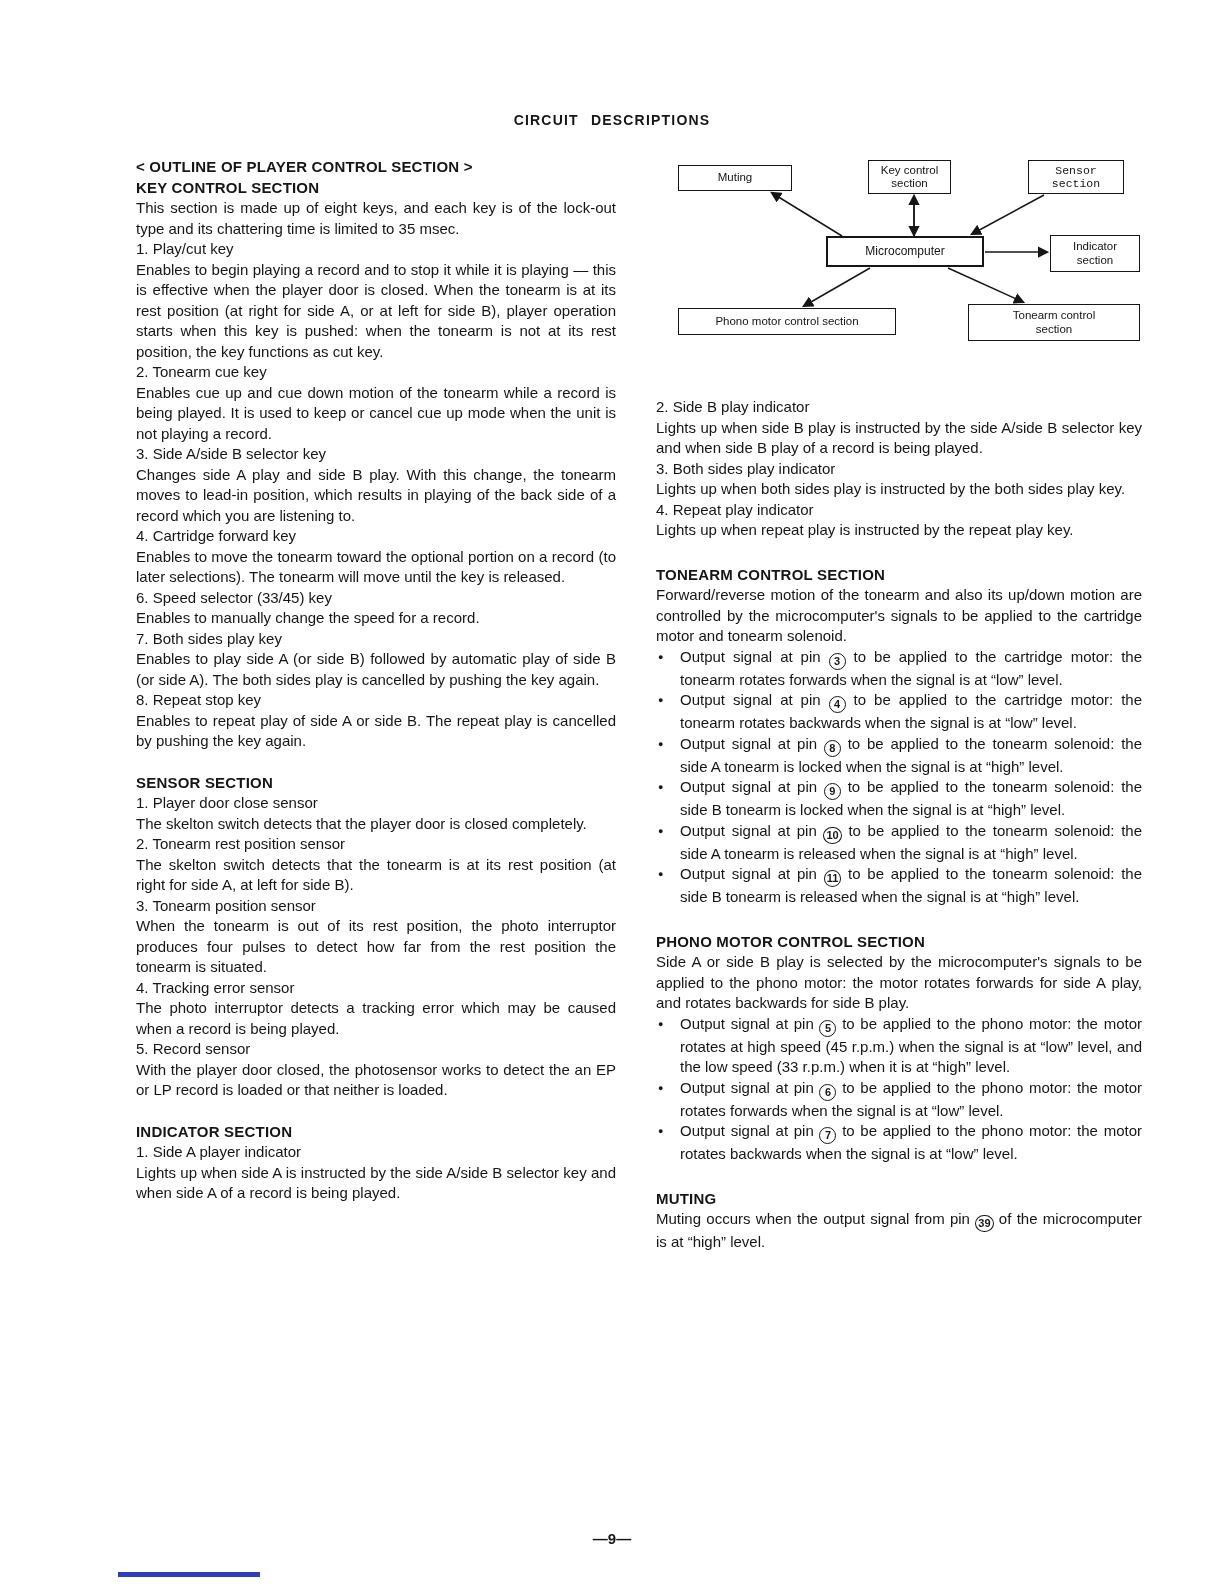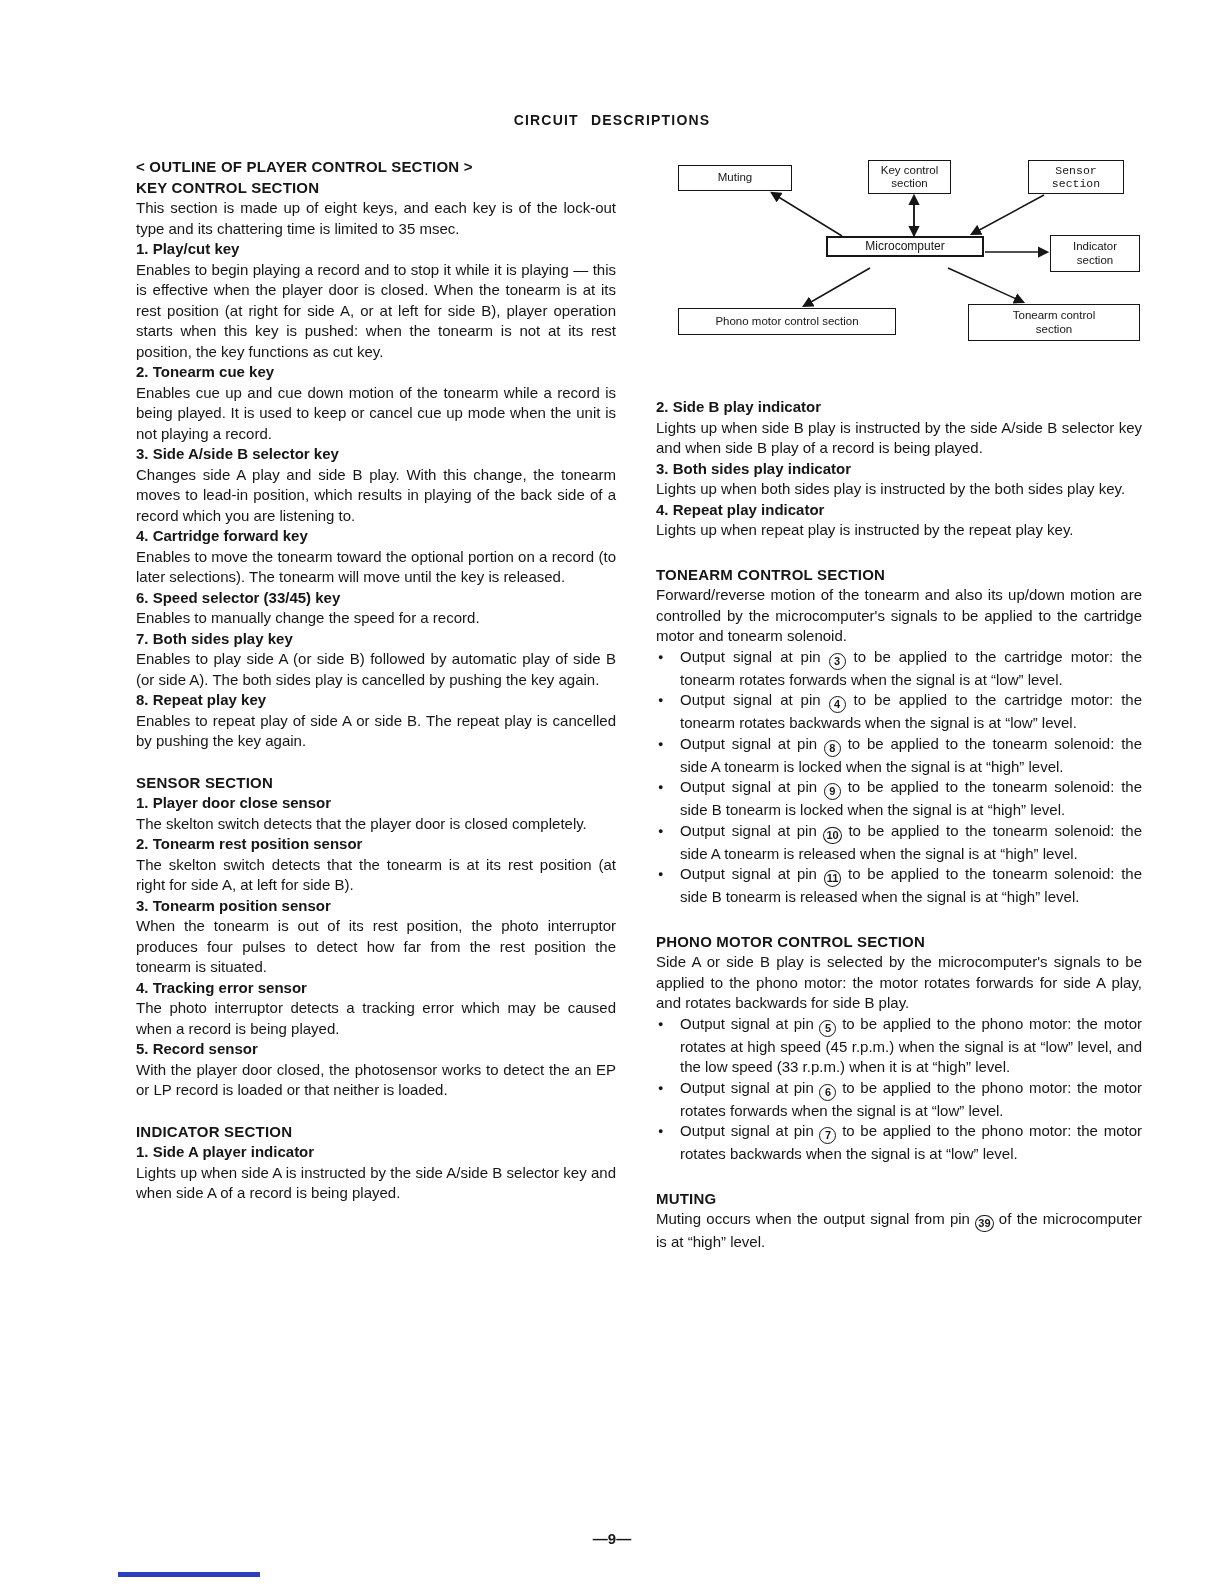--- a/index.html
+++ b/index.html
@@ -10,37 +10,37 @@
   }
   .page-title {
     position:absolute; top:112px; left:0; width:100%; text-align:center;
     font-size:14px; font-weight:bold; letter-spacing:1.2px; word-spacing:7px;
   }
   .col { position:absolute; top:157px; font-size:15px; line-height:20.5px; }
   .col-left  { left:136px; width:480px; }
   .col-right { left:656px; width:486px; }
   .sec-heading { font-weight:bold; letter-spacing:0.2px; }
   .intro { text-align:justify; }
-  .item-head { font-weight:bold; }
+  .item-head { font-weight:normal; }
   .item-body { text-align:justify; }
   .section { margin-top:21px; }
   .gap-lg { margin-top:24px; }
 
   
   .diagram { position:relative; width:486px; height:198px; margin-bottom:42px; }
   .dbox {
     position:absolute; border:1.5px solid #161616; background:#fff;
     display:flex; align-items:center; justify-content:center; text-align:center;
     font-size:11.5px; line-height:13.5px; white-space:pre-line; z-index:2;
   }
   .dbox-bold { border-width:2.6px; font-size:12px; }
   .dbox-muting    { left:22px;  top:8px;   width:114px; height:26px; }
   .dbox-key       { left:212px; top:3px;   width:83px;  height:34px; }
   .dbox-sensor    { left:372px; top:3px;   width:96px;  height:34px;font-family:Liberation Mono, monospace; }
-  .dbox-micro     { left:170px; top:79px;  width:158px; height:21px; }
+  .dbox-micro     { left:170px; top:79px;  width:158px; height:31px; }
   .dbox-indicator { left:394px; top:78px;  width:90px;  height:37px; }
   .dbox-phono     { left:22px;  top:151px; width:218px; height:27px; }
   .dbox-tonearm   { left:312px; top:147px; width:172px; height:37px; }
   .diagram svg { position:absolute; left:0; top:0; width:486px; height:198px; z-index:3; pointer-events:none; }
 
   
   .bullet { display:flex; }
   .bullet .dot { flex:0 0 24px; font-size:9px; line-height:20.5px; padding-left:2px; }
   .bullet .btext { flex:1; text-align:justify; }
   .pin {
@@ -81,21 +81,21 @@
     </div>
     <div class="item">
       <div class="item-head"><span>6.</span> <span>Speed selector (33/45) key</span></div>
       <div class="item-body">Enables to manually change the speed for a record.</div>
     </div>
     <div class="item">
       <div class="item-head"><span>7.</span> <span>Both sides play key</span></div>
       <div class="item-body">Enables to play side A (or side B) followed by automatic play of side B (or side A). The both sides play is cancelled by pushing the key again.</div>
     </div>
     <div class="item">
-      <div class="item-head"><span>8.</span> <span>Repeat play key</span></div>
+      <div class="item-head"><span>8.</span> <span>Repeat stop key</span></div>
       <div class="item-body">Enables to repeat play of side A or side B. The repeat play is cancelled by pushing the key again.</div>
     </div>
 
     <div class="section">
       <div class="sec-heading">SENSOR SECTION</div>
       <div class="item">
         <div class="item-head"><span>1.</span> <span>Player door close sensor</span></div>
         <div class="item-body">The skelton switch detects that the player door is closed completely.</div>
       </div>
       <div class="item">

